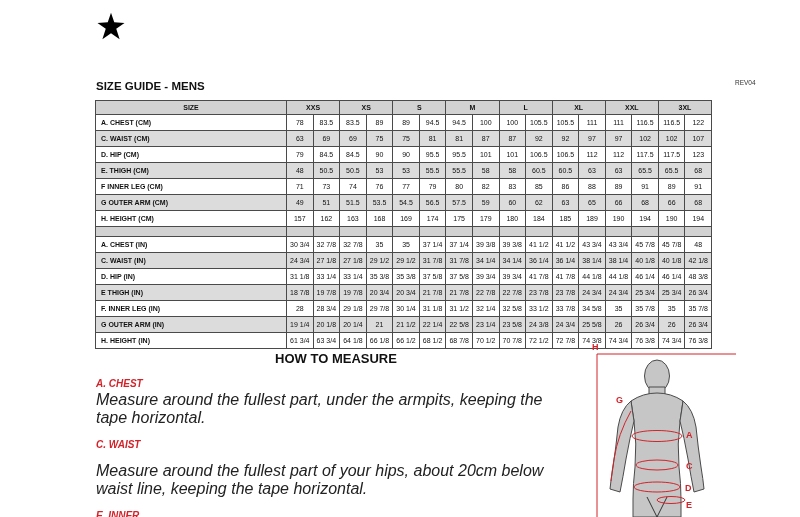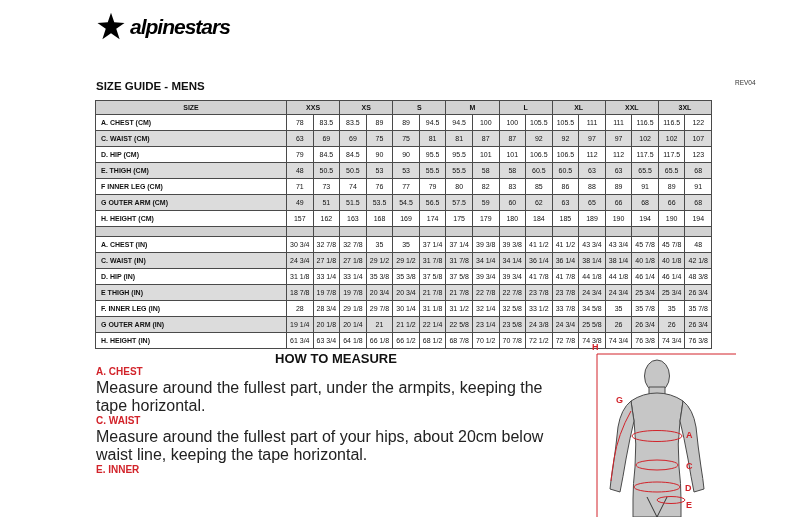--- a/index.html
+++ b/index.html
@@ -27,21 +27,21 @@
   .size-table th,.size-table td{border:1px solid var(--border);font-size:7px;line-height:1;padding:0;text-align:center;color:#111;height:15px;overflow:hidden;white-space:nowrap;}
   .size-table thead th{background:var(--head-shade);font-weight:bold;height:13px;}
   .size-table th.size-col{width:190px;}
   .size-table td.row-label{text-align:left;padding-left:5px;font-weight:bold;}
   .size-table tr.shade td{background:var(--shade);}
   .size-table tr.sep td{height:9px;background:var(--head-shade);}
 
   
   .howto{position:absolute;left:96px;top:351px;width:480px;}
   .howto-title{font-size:13px;font-weight:bold;color:#111;margin:0;text-align:center;}
-  .measure-item{}
+  .measure-item{margin-top:12px;font-style:italic;}
   .measure-label{font-size:10px;font-weight:bold;color:var(--accent);}
   .measure-text{font-size:16px;color:#222;margin-top:2px;}
 
   
   .diagram{position:absolute;left:585px;top:339px;width:152px;height:178px;overflow:hidden;}
   .dg-letter{fill:var(--accent);font-family:"Liberation Sans",sans-serif;font-size:9px;font-weight:bold;}
   .dg-line{stroke:var(--accent);stroke-width:1;fill:none;}
   .dg-body{fill:#c6c6c6;stroke:#4a4a4a;stroke-width:1;}
   .dg-detail{stroke:#333;stroke-width:1;fill:none;}
 </style>
@@ -49,21 +49,20 @@
 <body>
 
 <div class="page">
 
   <div class="logo">
     <span class="logo-star">
       <svg viewBox="0 0 24 24" aria-hidden="true">
         <path fill="#000" d="M12 0.5 L14.6 8.2 L22.8 8.8 L16.2 13.3 L18.9 21.8 L12 16.9 L5.1 21.8 L7.8 13.3 L1.2 8.8 L9.4 8.2 Z"></path>
       </svg>
     </span>
-    <span class="logo-text">alpinestars</span>
   </div>
 
   <div class="page-title">SIZE GUIDE - MENS</div>
   <div class="revision">REV04</div>
 
   <table class="size-table">
     <thead>
       <tr>
           <th class="size-col">SIZE</th>
           <th colspan="2">XXS</th>

